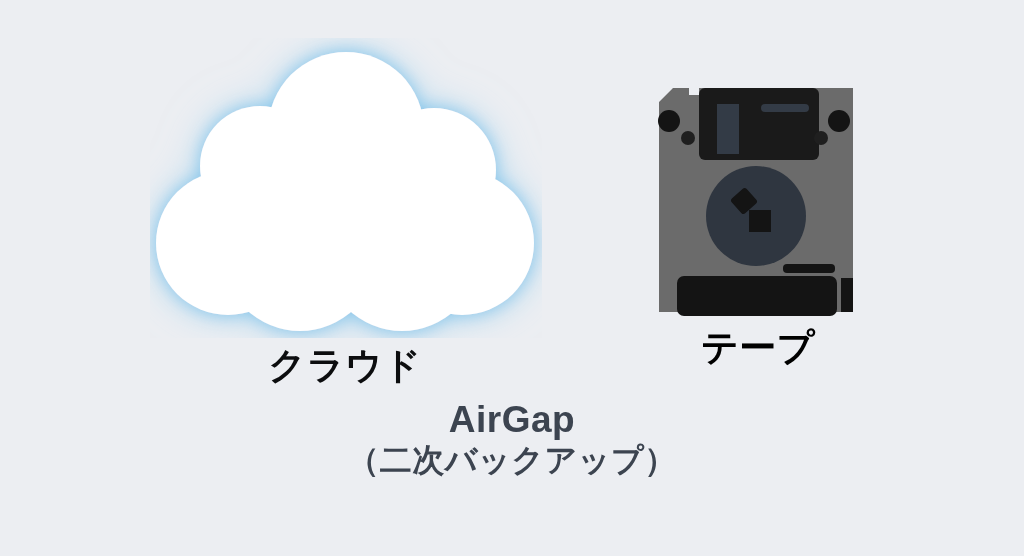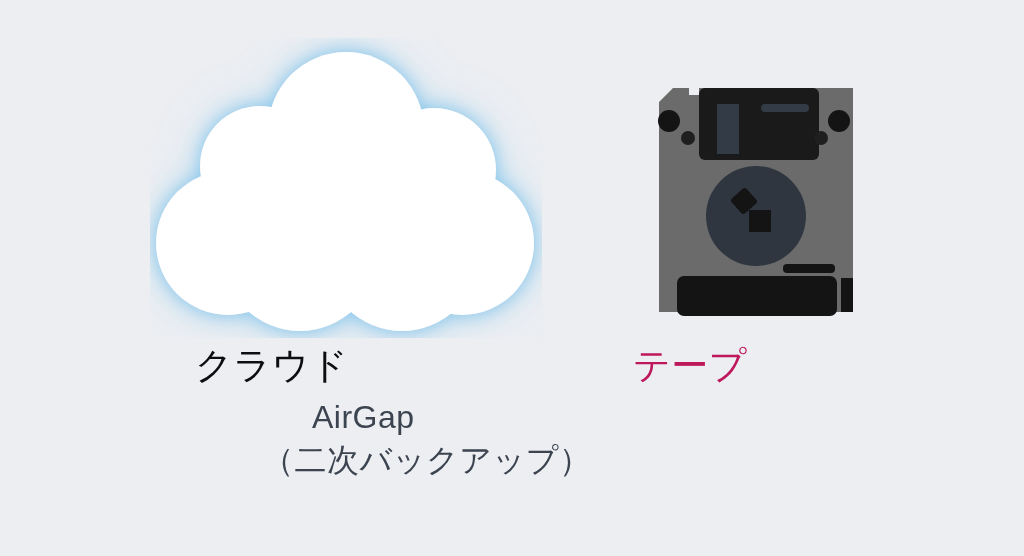--- a/index.html
+++ b/index.html
@@ -43,45 +43,46 @@
   }
   .floppy-svg {
     display: block;
     width: 206px;
     height: 230px;
   }
 
   
   .label {
     position: absolute;
+    text-align: center;
     white-space: nowrap;
-    font-weight: normal;
+    font-weight: bold;
     line-height: 1.1;
   }
   .label-cloud {
     left: 195px;
     top: 346px;
     width: 300px;
     font-size: 37px;
     color: #0c0d0f;
     letter-spacing: 0.5px;
   }
   .label-tape {
     left: 633px;
-    top: 346px;
+    top: 328px;
     width: 250px;
     font-size: 37px;
-    color: #be185d;
+    color: #000000;
     letter-spacing: 0.5px;
   }
   .label-airgap {
     left: 312px;
     top: 400px;
     width: 400px;
-    font-size: 32px;
+    font-size: 37px;
     color: #3c4450;
     letter-spacing: 0.5px;
   }
   .label-airgap-sub {
     left: 262px;
     top: 443px;
     width: 500px;
     font-size: 32px;
     color: #3c4450;
     letter-spacing: 0.5px;

